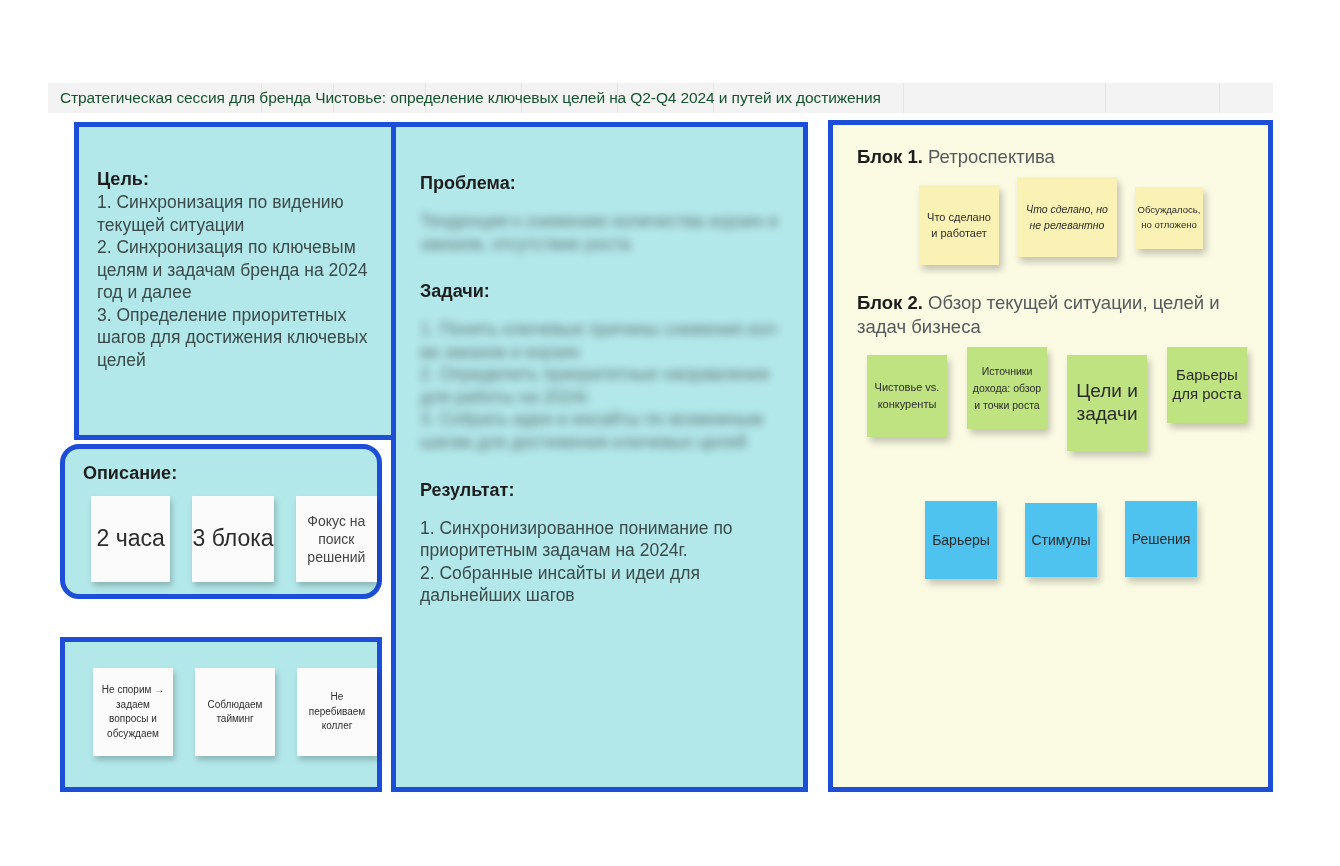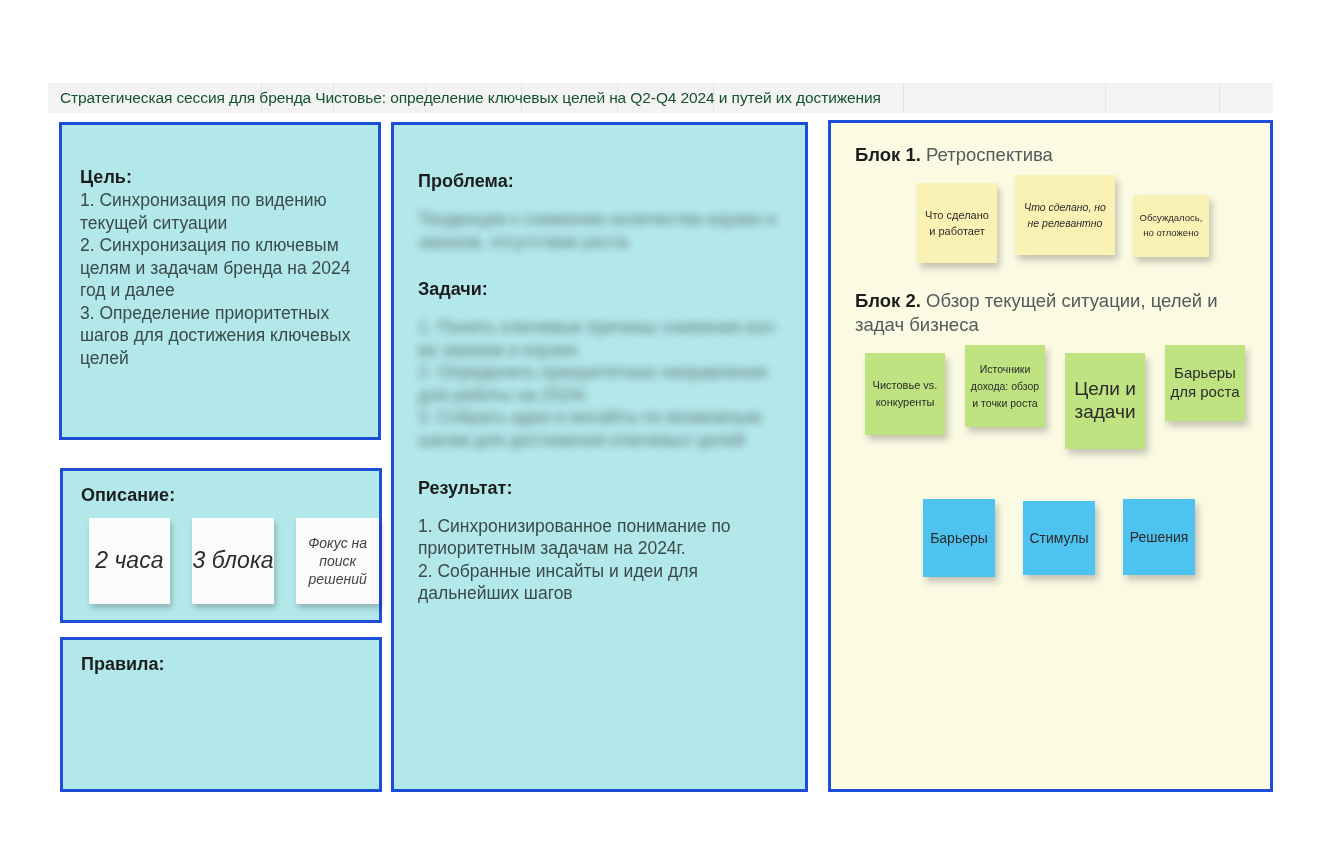--- a/index.html
+++ b/index.html
@@ -46,27 +46,27 @@
     font-size: 15.5px;
     color: #14532d;
     white-space: nowrap;
     letter-spacing: -0.1px;
   }
 
   
   .panel {
     position: absolute;
     box-sizing: border-box;
-    border: 3px solid #1d4ed8;
+    border: 5px solid #1d4ed8;
   }
   .panel.cyan { background: #b3e8ea; }
   .panel.cream { background: #fbfae3; }
 
-  #panel-goal   { left: 59px;  top: 122px; width: 322px; height: 318px; }
-  #panel-desc   { left: 60px;  top: 468px; width: 322px; height: 155px; }
+  #panel-goal   { left: 74px;  top: 122px; width: 322px; height: 318px; }
+  #panel-desc   { left: 60px;  top: 444px; width: 322px; height: 155px; border-radius: 19px; }
   #panel-rules  { left: 60px;  top: 637px; width: 322px; height: 155px; }
   #panel-middle { left: 391px; top: 122px; width: 417px; height: 670px; }
   #panel-right  { left: 828px; top: 120px; width: 445px; height: 672px; }
 
   
   .block-heading {
     font-size: 18px;
     font-weight: bold;
     color: #1d1d1d;
   }
@@ -93,21 +93,20 @@
 
   #panel-middle .inner { padding: 46px 22px 0 24px; }
   #panel-middle .block-heading { margin-bottom: 16px; }
   #panel-middle .gap { height: 26px; }
 
   
   .card-row {
     display: flex;
     align-items: flex-start;
     margin-top: 12px;
-    font-style: italic;
   }
   .wcard {
     background: #fbfbfb;
     box-shadow: 2px 4px 6px rgba(0,0,0,.22);
     display: flex;
     align-items: center;
     justify-content: center;
     text-align: center;
     color: #2c2c2c;
     box-sizing: border-box;
@@ -154,21 +153,21 @@
     color: #2b2b2b;
     padding: 0 5px;
   }
   .note.yellow { background: #faf2b4; }
   .note.green  { background: #bfe380; }
   .note.blue   { background: #4ec3ef; }
 
   
   #note-y0 { width: 80px; height: 80px; font-size: 11px; line-height: 1.5; margin-left: 62px; margin-top: 4px; }
   #note-y1 { width: 100px; height: 80px; font-size: 10.5px; line-height: 1.55; margin-left: 18px; margin-top: -4px; font-style: italic; }
-  #note-y2 { width: 76px; height: 62px; font-size: 9.5px;  line-height: 1.55; margin-left: 18px; margin-top: 16px; }
+  #note-y2 { width: 68px; height: 62px; font-size: 9.5px;  line-height: 1.55; margin-left: 18px; margin-top: 6px; }
 
   
   #note-g0 { width: 80px; height: 82px; font-size: 11px;   line-height: 1.6; margin-left: 10px; margin-top: 4px; }
   #note-g1 { width: 80px; height: 82px; font-size: 10.5px; line-height: 1.6; margin-left: 20px; margin-top: -4px; }
   #note-g2 { width: 80px; height: 96px; font-size: 19px;   line-height: 1.2; margin-left: 20px; margin-top: 4px; }
   #note-g3 { width: 80px; height: 76px; font-size: 15px;   line-height: 1.25; margin-left: 20px; margin-top: -4px; }
 
   
   #note-b0 { width: 72px; height: 78px; font-size: 14px; margin-left: 68px; }
   #note-b1 { width: 72px; height: 74px; font-size: 14px; margin-left: 28px; margin-top: 2px; }
@@ -214,21 +213,25 @@
 часа</div>
       <div class="wcard desc-card" id="desc-card-1">3
 блока</div>
       <div class="wcard desc-card" id="desc-card-2">Фокус на поиск решений</div>
     </div>
   </div>
 </div>
 
 <div class="panel cyan" id="panel-rules">
   <div class="inner">
-    <div class="block-heading">Правила:</div>
+    <div class="card-row">
+      <div class="wcard rule-card" id="rule-card-0">Не спорим → задаем вопросы и обсуждаем</div>
+      <div class="wcard rule-card" id="rule-card-1">Соблюдаем тайминг</div>
+      <div class="wcard rule-card" id="rule-card-2">Не перебиваем коллег</div>
+    </div>
   </div>
 </div>
 
 <div class="panel cyan" id="panel-middle">
   <div class="inner">
     <div class="block-heading">Проблема:</div>
     <div class="body-text redacted">Тенденция к снижению количества корзин и заказов, отсутствие роста</div>
     <div class="gap"></div>
     <div class="block-heading">Задачи:</div>
     <div class="body-text redacted">1. Понять ключевые причины снижения кол-ва заказов и корзин

